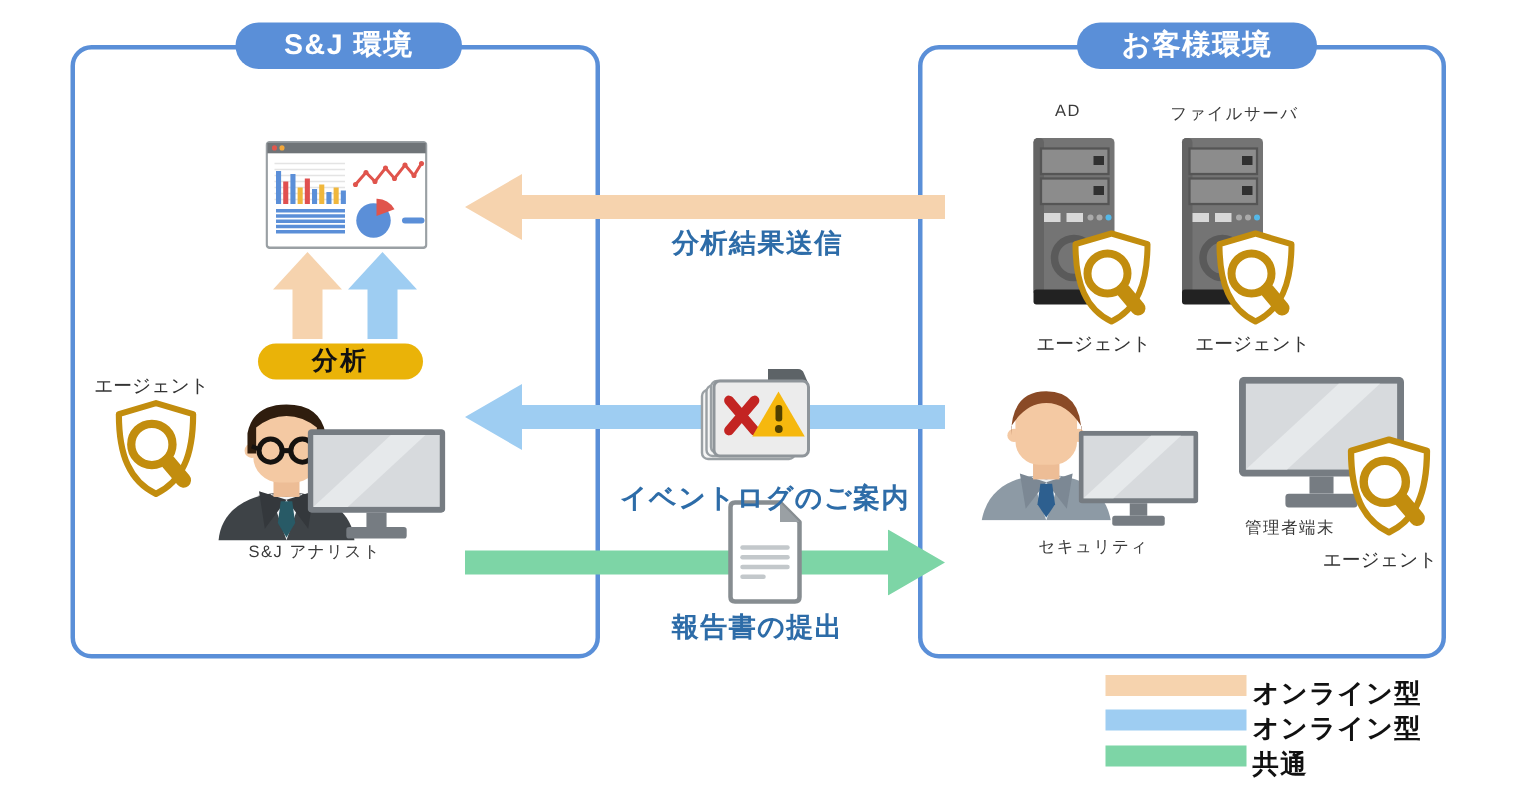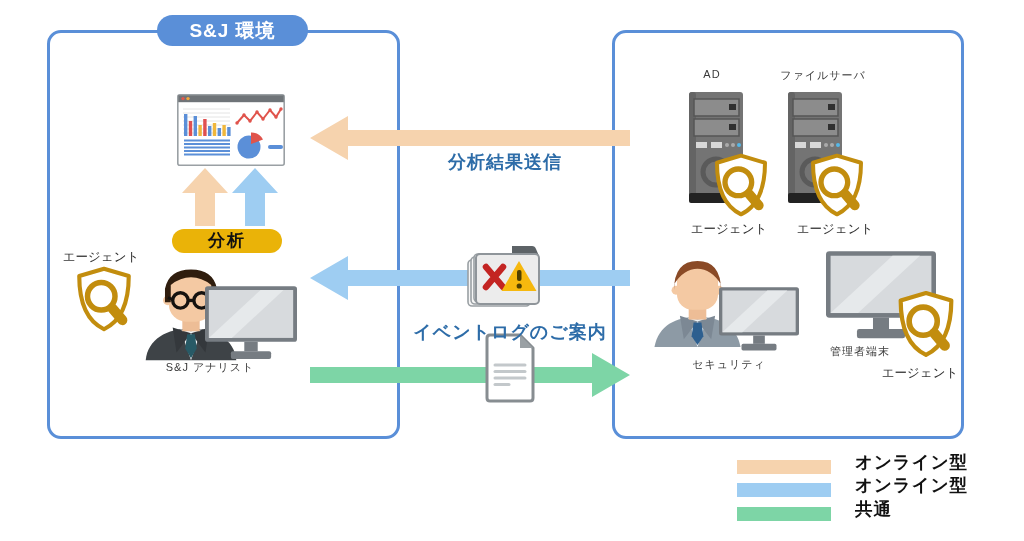--- a/index.html
+++ b/index.html
@@ -10,21 +10,21 @@
   .pill{background:#5a8fd8;color:#fff;font-weight:bold;font-size:19px;text-align:center;
         border-radius:16px;height:31px;line-height:31px;z-index:4;letter-spacing:1px;}
   .flow-label{color:#2d6ca8;font-weight:bold;font-size:18px;text-align:center;z-index:5;letter-spacing:1px;}
   .small-label{font-size:12.5px;color:#333;text-align:center;z-index:5;}
   .name-label{font-size:11px;color:#3a3a3a;text-align:center;z-index:5;letter-spacing:1px;}
   .analysis-pill{background:#eab308;border-radius:12px;font-weight:bold;font-size:17px;color:#111;
         text-align:center;height:24px;line-height:24px;z-index:5;letter-spacing:2px;}
   .icon{z-index:3;}
   .flow-arrow{z-index:2;}
   .flow-icon{z-index:4;}
-  .legend-row{display:flex;align-items:flex-end;gap:24px;z-index:5;}
+  .legend-row{display:flex;align-items:flex-start;gap:4px;z-index:5;}
   .legend-bar{width:94px;height:14px;flex:0 0 auto;}
   .lg-orange{background:#f6d3ae;}
   .lg-blue{background:#9ecdf2;}
   .lg-green{background:#7dd5a6;}
   .legend-label{font-size:17.5px;font-weight:bold;color:#111;white-space:nowrap;letter-spacing:1px;}
   .c-orange{color:#f6d3ae;}
   .c-blue{color:#9ecdf2;}
   .c-green{color:#7dd5a6;}
 </style>
 </head>
@@ -176,20 +176,21 @@
       <symbol id="sym-arrow-up" viewBox="0 0 46 58">
         <polygon points="23,0 46,25 33,25 33,58 13,58 13,25 0,25" fill="currentColor"></polygon>
       </symbol>
     </defs>
   </svg>
 
   <div class="abs env-box" style="left:47px;top:30px;width:347px;height:403px;"></div>
   <div class="abs env-box" style="left:612px;top:30px;width:346px;height:403px;"></div>
 
   <div class="abs pill" style="left:157px;top:15px;width:151px;">S&amp;J 環境</div>
+  <div class="abs pill" style="left:718px;top:15px;width:160px;">お客様環境</div>
 
   <svg class="abs icon" style="left:177px;top:94px;width:108px;height:72px;">
       <use href="#sym-dashboard"></use>
     </svg>
 
   <svg class="abs icon c-orange" style="left:182px;top:168px;width:46px;height:58px;">
       <use href="#sym-arrow-up"></use>
     </svg>
   <svg class="abs icon c-blue" style="left:232px;top:168px;width:46px;height:58px;">
       <use href="#sym-arrow-up"></use>
@@ -266,20 +267,21 @@
       <use href="#sym-folder-alert"></use>
     </svg>
   <div class="abs flow-label" style="left:385px;top:299px;width:250px;margin-top:21px;">イベントログのご案内</div>
 
   <svg class="abs flow-arrow c-green" style="left:310px;top:353px;width:320px;height:44px;">
       <use href="#sym-arrow-right"></use>
     </svg>
   <svg class="abs flow-icon" style="left:482px;top:332px;width:56px;height:72px;">
       <use href="#sym-document"></use>
     </svg>
+  <div class="abs flow-label" style="left:400px;top:406px;width:210px;">報告書の提出</div>
 
   <div class="abs legend-row" style="left:737px;top:450px;">
     <div class="legend-bar lg-orange"></div>
     <div class="legend-label">オンライン型</div>
   </div>
   <div class="abs legend-row" style="left:737px;top:473px;">
     <div class="legend-bar lg-blue"></div>
     <div class="legend-label">オンライン型</div>
   </div>
   <div class="abs legend-row" style="left:737px;top:497px;">

